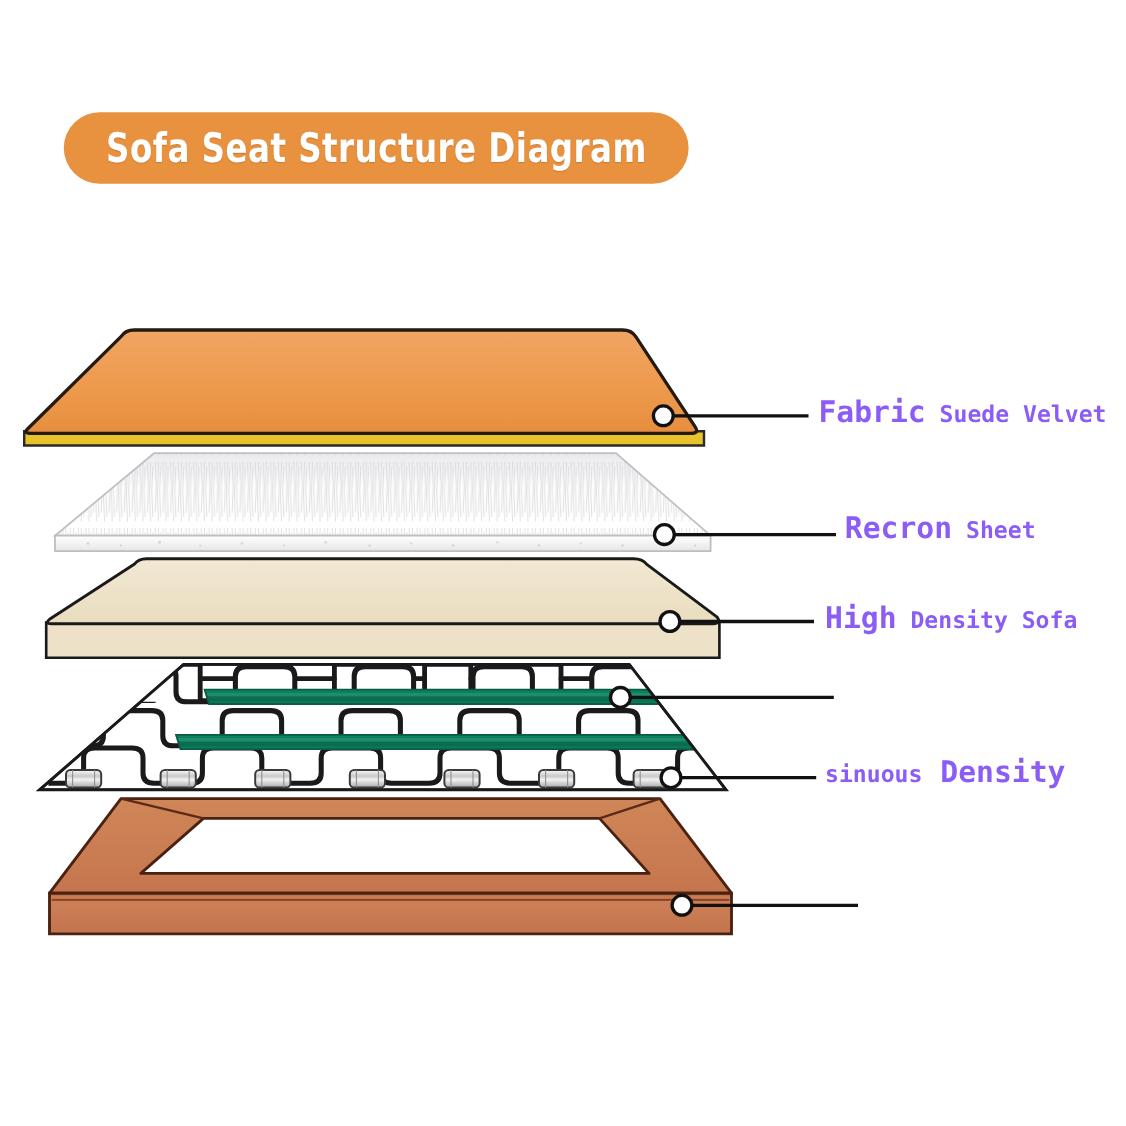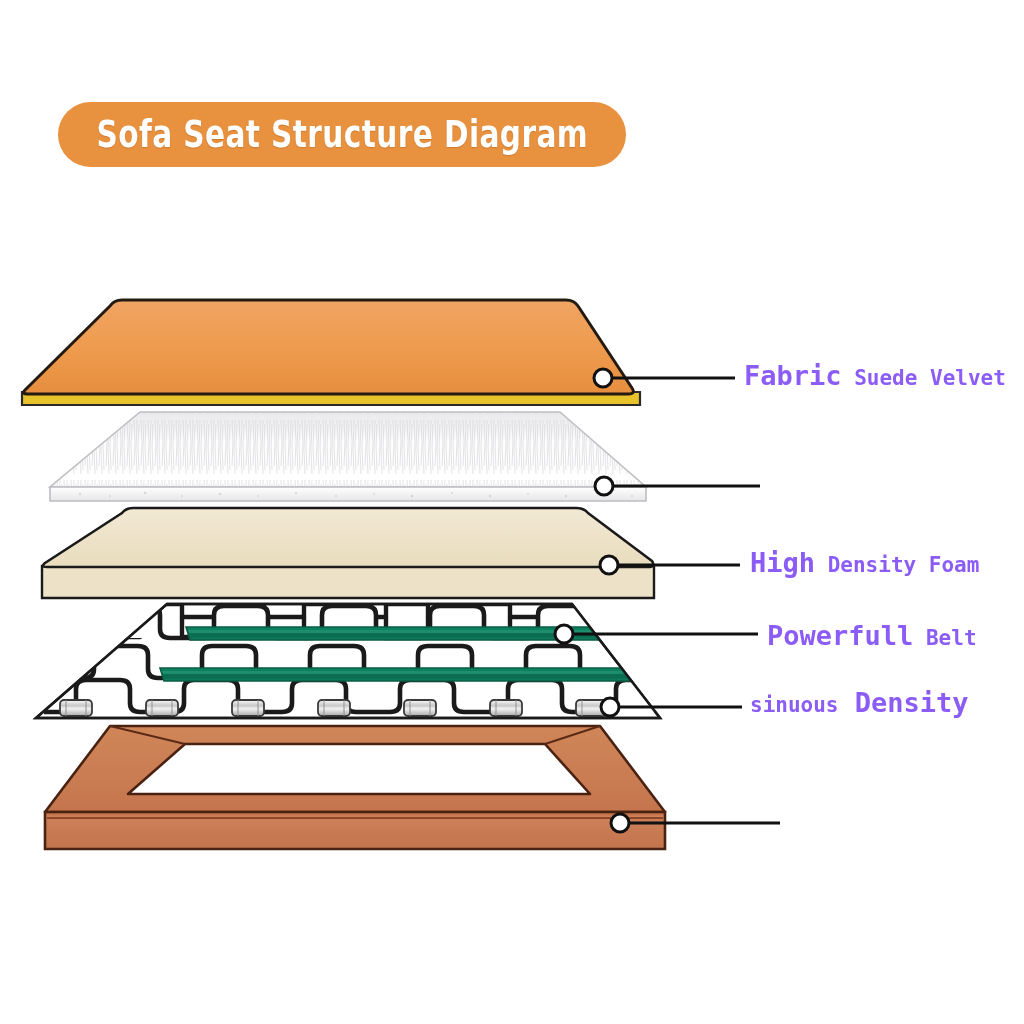--- a/index.html
+++ b/index.html
@@ -300,28 +300,28 @@
         <line x1="628" y1="823" x2="780" y2="823" stroke="#111111" stroke-width="3"></line>
         <circle cx="620" cy="823" r="9" fill="#FFFFFF" stroke="#111111" stroke-width="3"></circle>
       </g>
     </g>
   </svg>
 
   <div class="label" id="lbl-fabric">
     <span class="cap">Fabric</span><span class="sm"> Suede Velvet</span>
   </div>
 
+  <div class="label" id="lbl-recron">
+    <span class="cap">Recron</span><span class="sm">  Sheet</span>
+  </div>
 
   <div class="label" id="lbl-foam">
-    <span class="cap">High</span><span class="sm"> Density Foam</span>
-  </div>
-
-  <div class="label" id="lbl-belt">
-    <span class="cap">Powerfull</span><span class="sm"> Belt</span>
-  </div>
+    <span class="cap">High</span><span class="sm"> Density Sofa</span>
+  </div>
+
 
   <div class="label" id="lbl-spring">
     <span class="sm">sinuous</span><span class="cap"> Density</span>
   </div>
 
   <div class="label two-line" id="lbl-wood">
   </div>
 
 </div>
 

